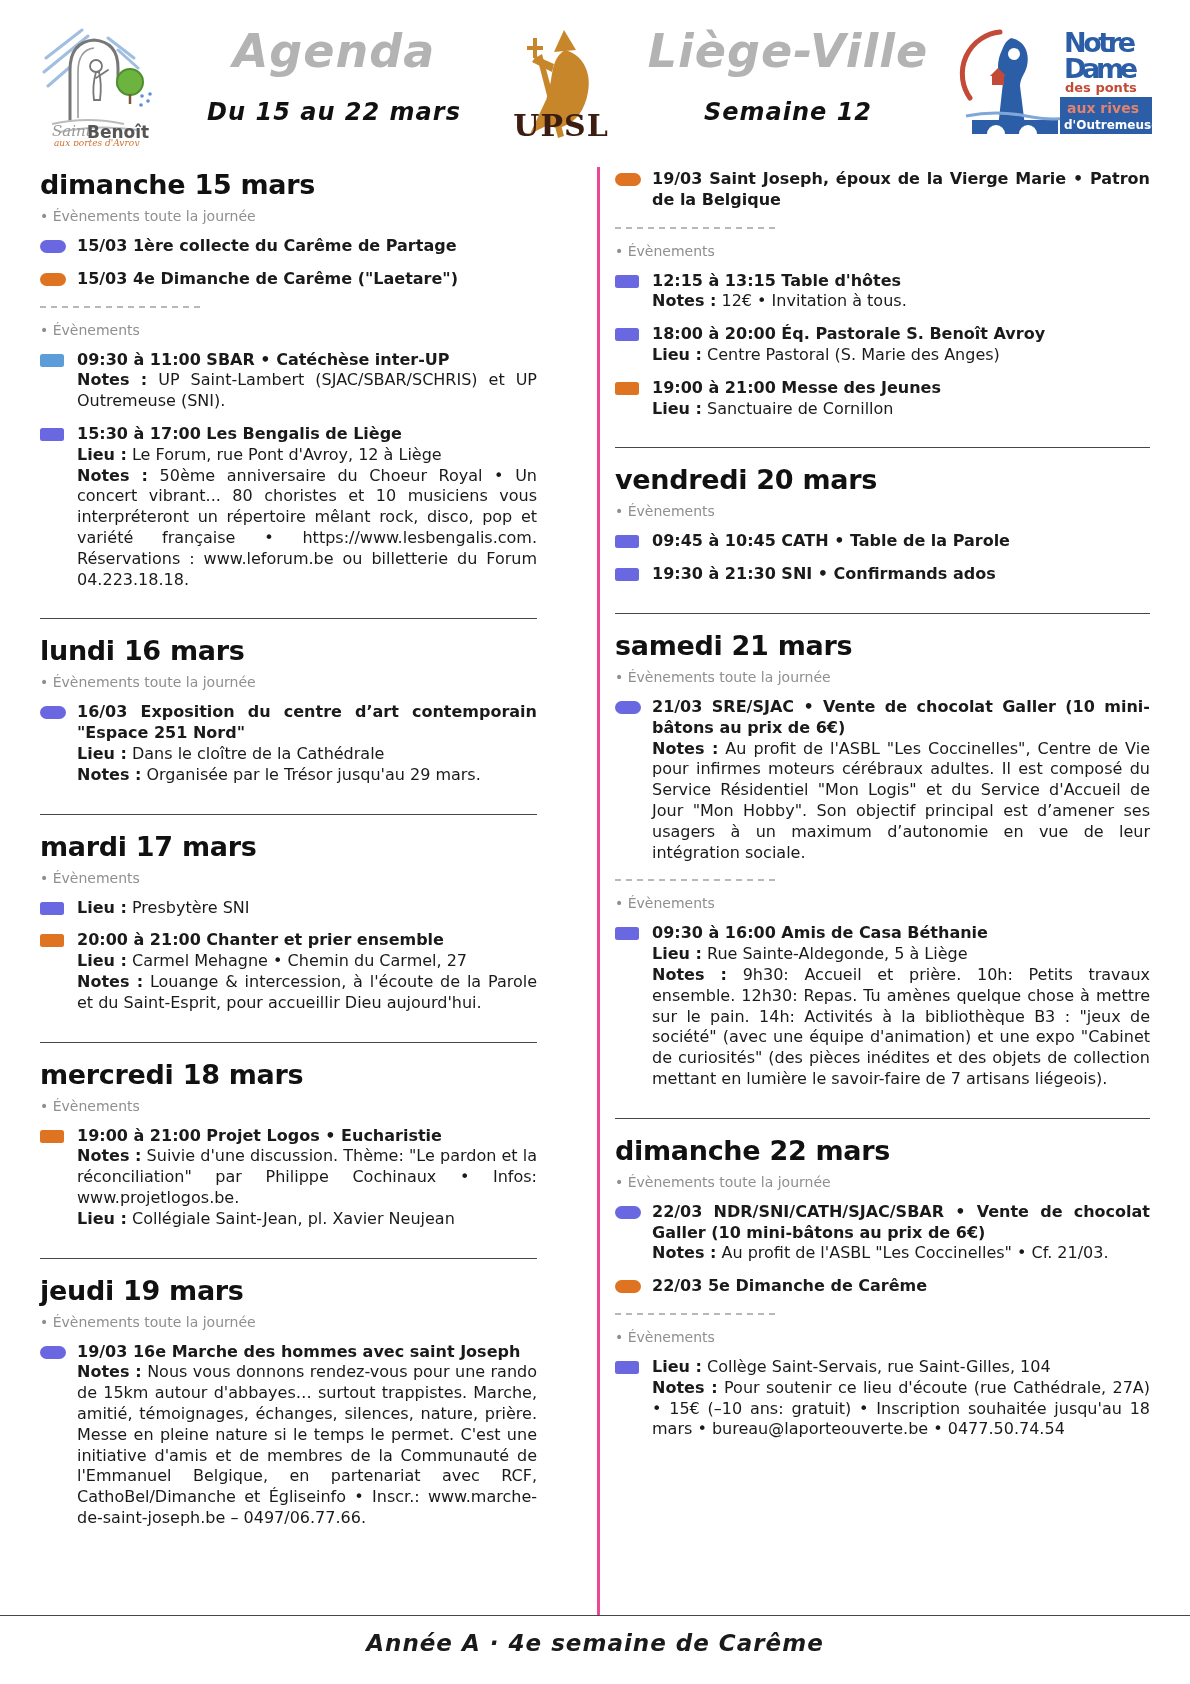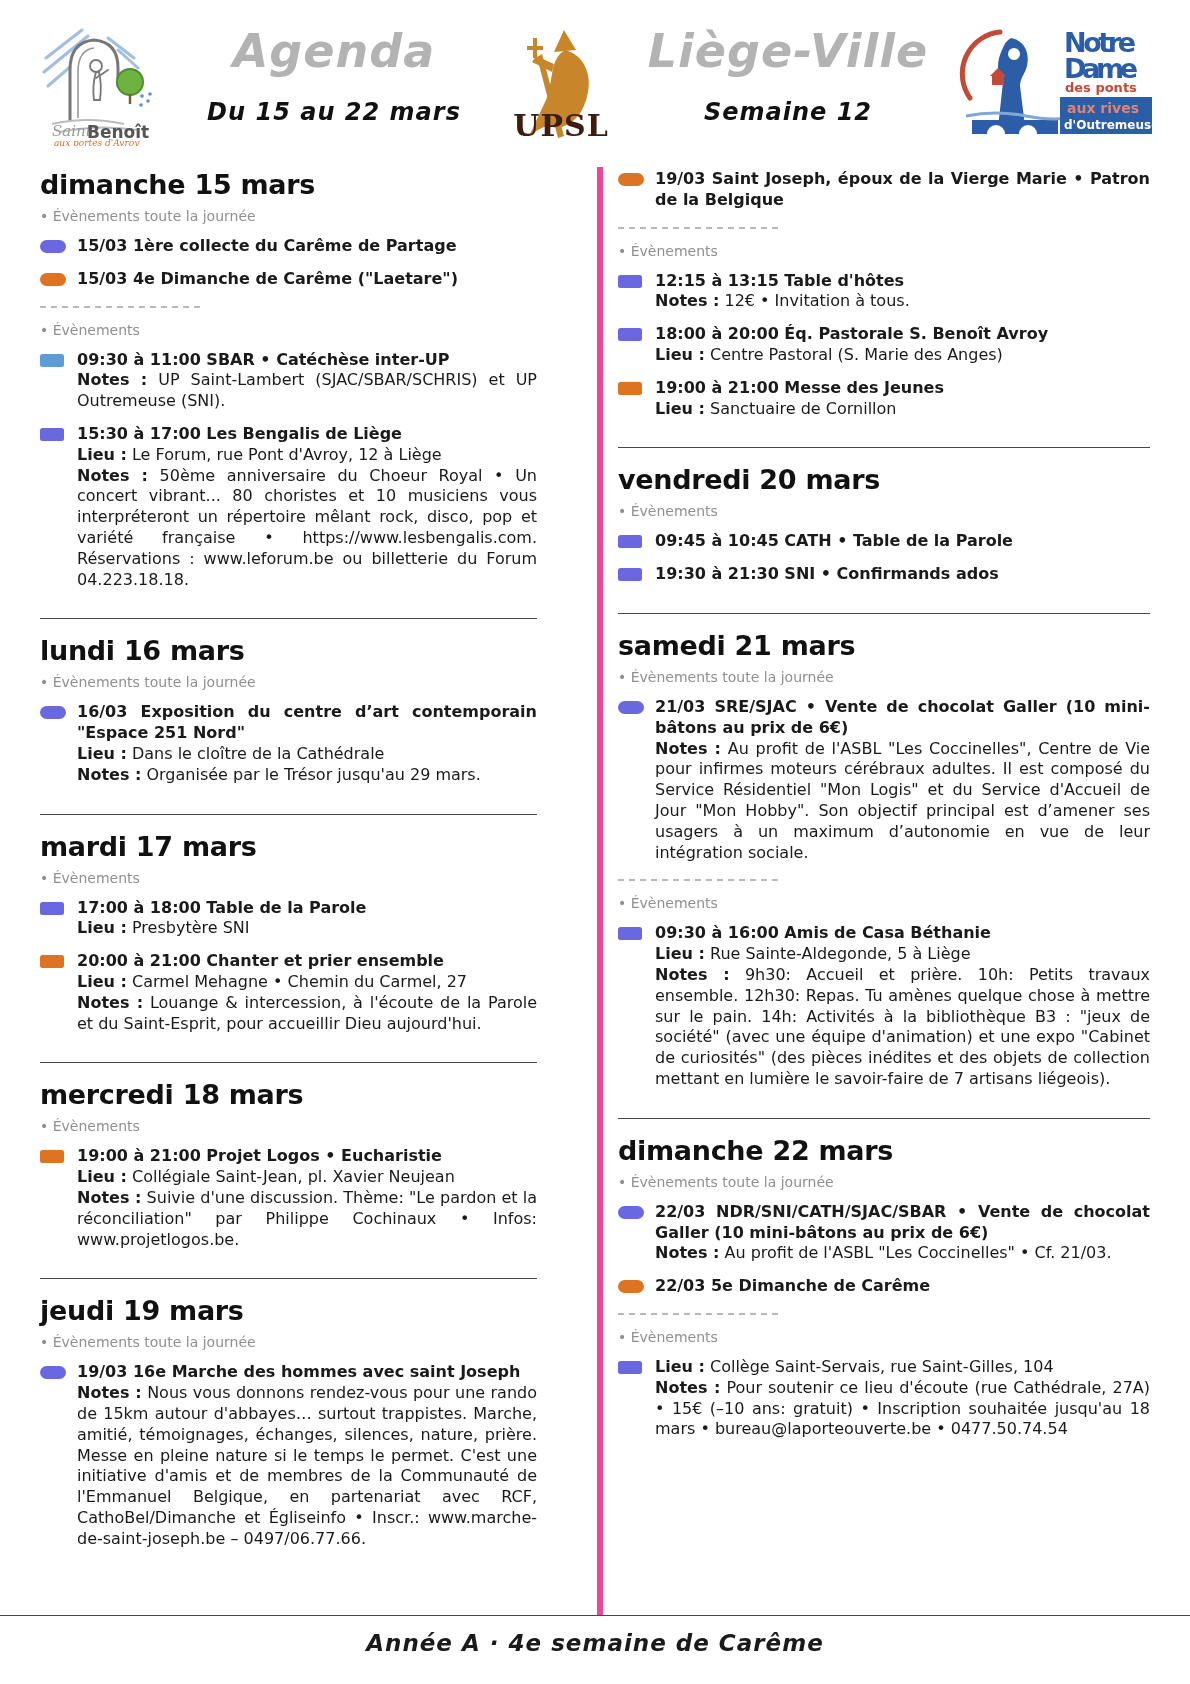--- a/index.html
+++ b/index.html
@@ -13,21 +13,21 @@
   .head-block {flex:1; text-align:center; padding-top:4px;}
   .big-title {font-size:46px; font-weight:bold; font-style:italic; color:#b3b3b3;
               letter-spacing:1px; line-height:1; margin:0;}
   .script-sub {margin-top:24px; font-size:24px; font-weight:bold; font-style:italic;
                letter-spacing:1px; color:#111;}
 
   
   .columns {display:flex; padding:0 40px; margin-top:17px; flex:1 1 auto;
             overflow:hidden; align-items:stretch;}
   .col-left {width:497px; flex:none;}
-  .col-right {flex:1; margin-left:60px; border-left:6px solid #ec4899; padding-left:15px;}
+  .col-right {flex:1; margin-left:60px; border-left:3px solid #ec4899; padding-left:15px;}
 
   .section {padding:2px 0 10px;}
   .section.ruled {border-top:1px solid #474747; margin-top:6px; padding-top:16px;}
   .day {font-size:27px; font-weight:bold; margin:0 0 8px; color:#111; letter-spacing:-0.3px;}
   .meta {color:#8f8f8f; font-size:14px; margin:8px 0 12px;}
   .meta::before {content:"• ";}
   .dashed {height:2px; width:160px; margin:16px 0 14px;
            background:repeating-linear-gradient(90deg,#b8b8b8 0 6px,transparent 6px 11px);}
   .event {display:flex; margin-bottom:12px;}
   .icon-cell {flex:none; width:37px; padding-top:4px;}
@@ -183,21 +183,20 @@
           </div>
         </section>
         <section class="section ruled">
           <h2 class="day">mardi 17 mars</h2>
           <div class="meta">Évènements</div>
           <div class="event">
             <span class="icon-cell">
               <span class="icon rect" style="background: rgb(106, 104, 225);"></span>
             </span>
             <div class="ev-body">
-              <div class="ev-title">17:00 à 18:00 Table de la Parole</div>
               <p class="ev-line"><b>Lieu :</b> <span>Presbytère SNI</span></p>
             </div>
           </div>
           <div class="event">
             <span class="icon-cell">
               <span class="icon rect" style="background: rgb(222, 115, 33);"></span>
             </span>
             <div class="ev-body">
               <div class="ev-title">20:00 à 21:00 Chanter et prier ensemble</div>
               <p class="ev-line"><b>Lieu :</b> <span>Carmel Mehagne • Chemin du Carmel, 27</span></p>
@@ -207,22 +206,22 @@
         </section>
         <section class="section ruled">
           <h2 class="day">mercredi 18 mars</h2>
           <div class="meta">Évènements</div>
           <div class="event">
             <span class="icon-cell">
               <span class="icon rect" style="background: rgb(222, 115, 33);"></span>
             </span>
             <div class="ev-body">
               <div class="ev-title">19:00 à 21:00 Projet Logos • Eucharistie</div>
+              <p class="ev-line"><b>Notes :</b> <span>Suivie d'une discussion. Thème: "Le pardon et la réconciliation" par Philippe Cochinaux • Infos: www.projetlogos.be.</span></p>
               <p class="ev-line"><b>Lieu :</b> <span>Collégiale Saint-Jean, pl. Xavier Neujean</span></p>
-              <p class="ev-line"><b>Notes :</b> <span>Suivie d'une discussion. Thème: "Le pardon et la réconciliation" par Philippe Cochinaux • Infos: www.projetlogos.be.</span></p>
             </div>
           </div>
         </section>
         <section class="section ruled">
           <h2 class="day">jeudi 19 mars</h2>
           <div class="meta">Évènements toute la journée</div>
           <div class="event">
             <span class="icon-cell">
               <span class="icon pill" style="background: rgb(106, 104, 225);"></span>
             </span>

